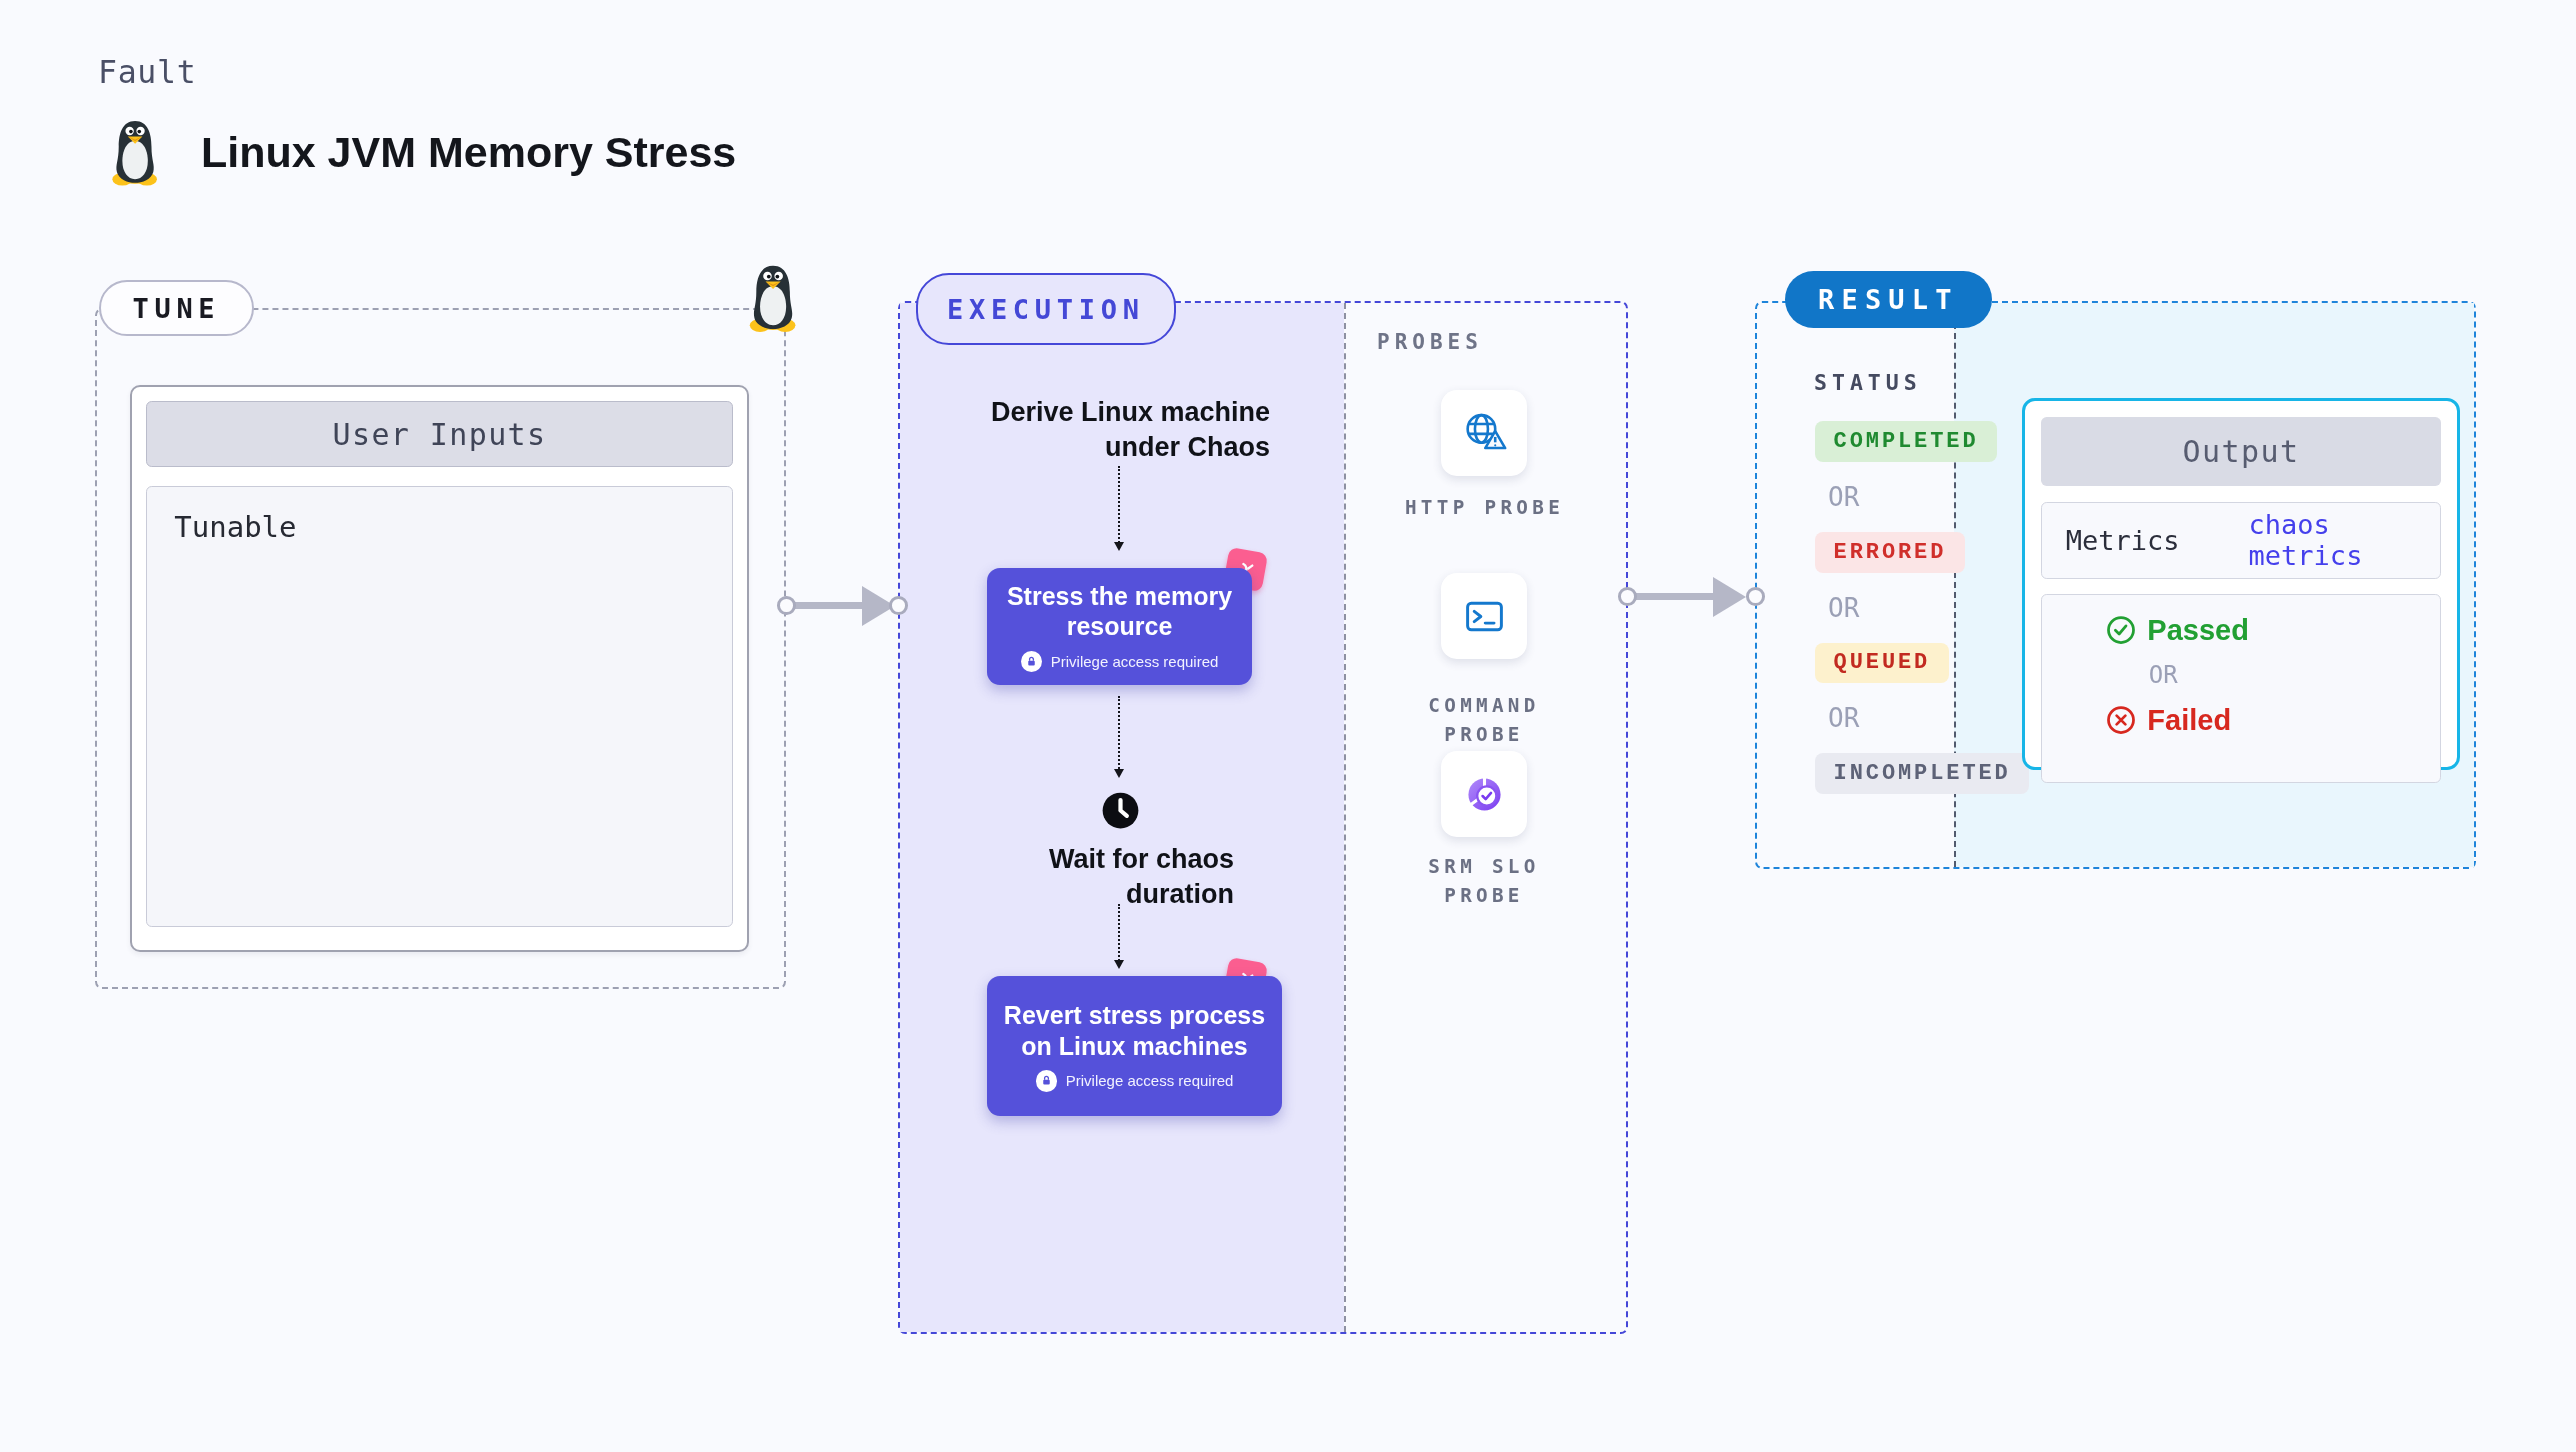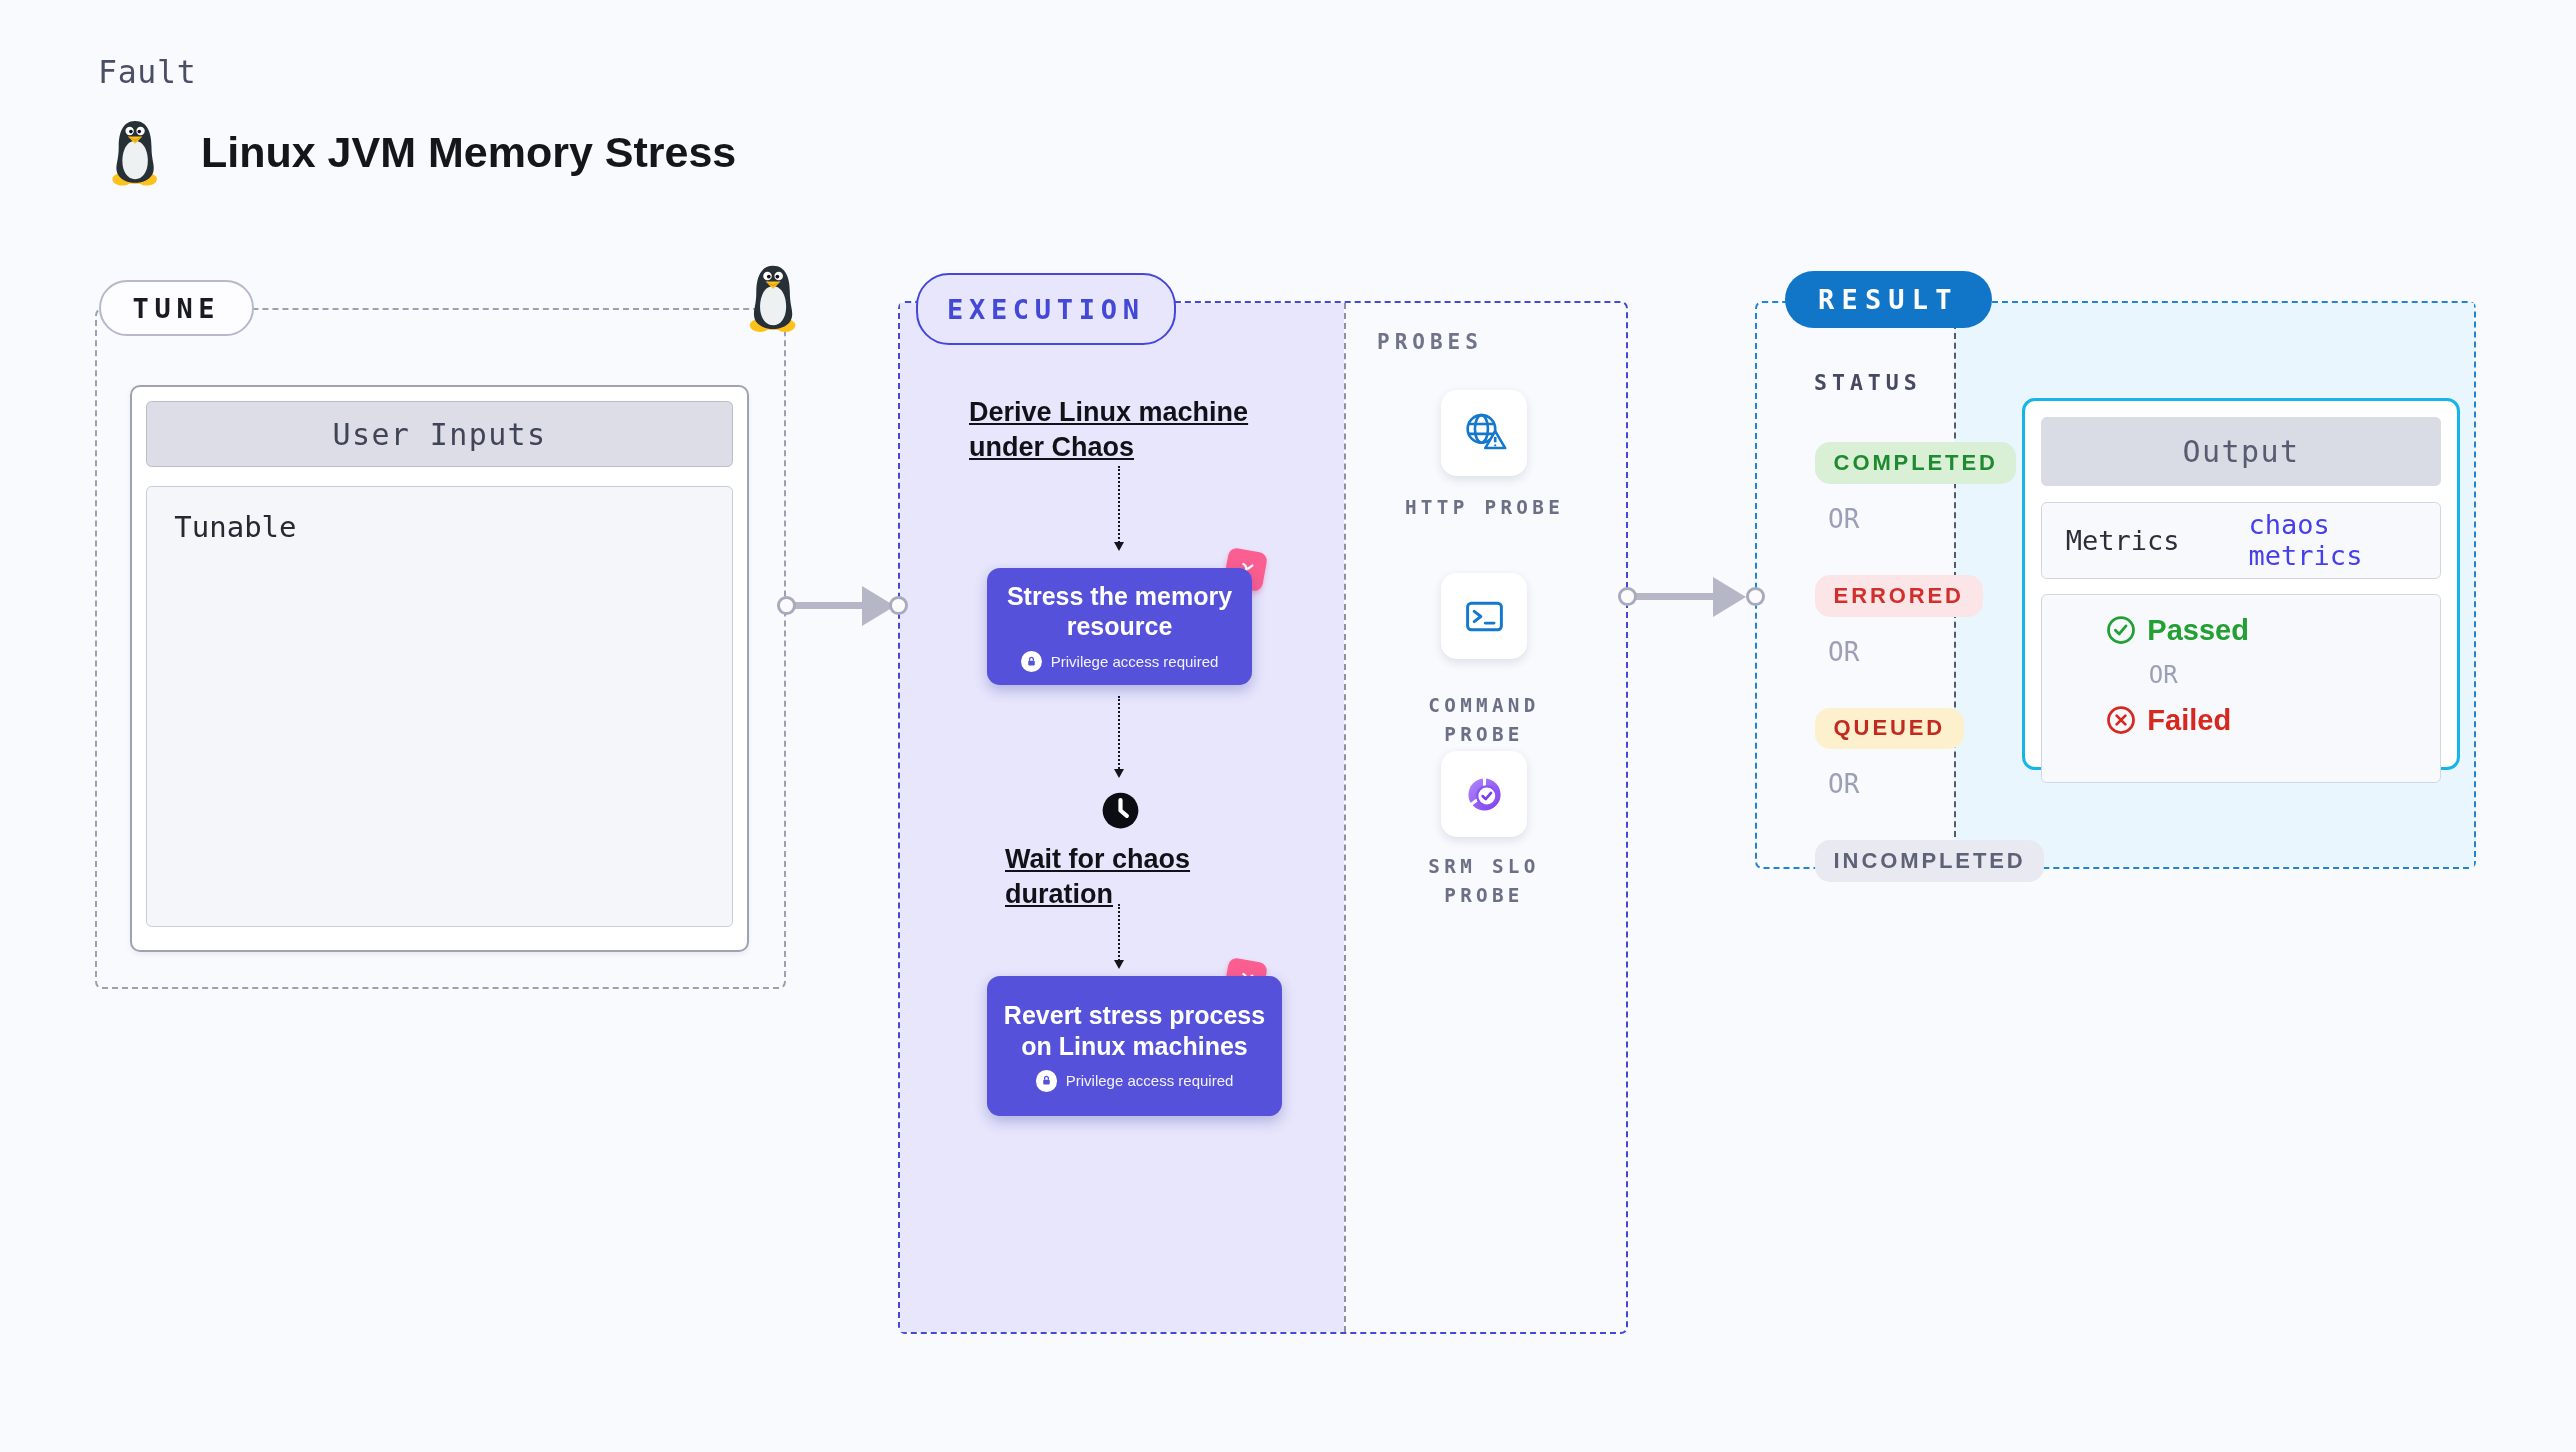--- a/index.html
+++ b/index.html
@@ -65,21 +65,21 @@
   .param-section.opt { margin-top:7.2px; }
   .param-link { font-size:29px; color:#2c2ce2; margin-bottom:23px; cursor:pointer; }
 
   
   .harrow { height:37px; }
   .ha-line { position:absolute; top:15px; height:7.2px; background:#b5b7c7; }
   .ha-head { position:absolute; top:-1.4px; width:0; height:0; border-top:20px solid transparent; border-bottom:20px solid transparent; border-left:33px solid #b5b7c7; }
   .ha-dot  { position:absolute; top:9.3px; width:18.6px; height:18.6px; border-radius:50%; background:#fbfbfe; border:3.6px solid #a9abbd; z-index:6; }
 
   
-  .step-text { font-family:"Liberation Sans", sans-serif; font-weight:bold; font-size:27px; color:#101218; text-align:left; line-height:1.28;text-decoration:underline; }
+  .step-text { font-family:"Liberation Sans", sans-serif; font-weight:bold; font-size:27px; color:#101218; text-align:right; line-height:1.28; }
   .vcon { width:0; border-left:2.9px dotted #14151b; }
   .vcon::after {
     content:''; position:absolute; left:-6.4px; bottom:-10px;
     border:5.7px solid transparent; border-top:9.3px solid #14151b;
   }
   .chaos-node {
     background:#5551da; border-radius:13px; color:#fff; z-index:2;
     display:flex; flex-direction:column; align-items:center; justify-content:center;
     padding:10px 14.3px; box-shadow:0 5.7px 13px rgba(60,60,170,.30);
   }
@@ -100,22 +100,22 @@
     width:86px; height:86px; background:#fff; border-radius:15.8px;
     box-shadow:0 3.6px 10px rgba(40,50,90,.12);
     display:flex; align-items:center; justify-content:center;
   }
   .probe-label { width:215px; text-align:center; font-size:19.3px; font-weight:bold; color:#6b7084; letter-spacing:4.3px; line-height:1.5; }
 
   
   .status-head { font-size:21.5px; font-weight:bold; color:#454a60; letter-spacing:5px; }
   .status-list { display:flex; flex-direction:column; align-items:flex-start; }
   .status-badge {
-    display:inline-block; padding:7.9px 18.6px; border-radius:15px;
-    font-family:Liberation Sans, sans-serif; font-weight:bold; font-size:22px; letter-spacing:2.9px;margin-top:21px;
+    display:inline-block; padding:7.9px 18.6px; border-radius:8px;
+    font-family:Liberation Mono, monospace; font-weight:bold; font-size:22px; letter-spacing:2.9px;
   }
   .status-or { font-size:26px; color:#9ba0b6; margin:20px 0 20px 13px; }
   .status-item:last-child .status-or { display:none; }
 
   
   .output-card {
     left:2022px; top:398px; width:438px; height:372px;
     background:#fff; border:3.6px solid #17b5e7; border-radius:13px; padding:15.8px; z-index:3;
   }
   .output-header {

